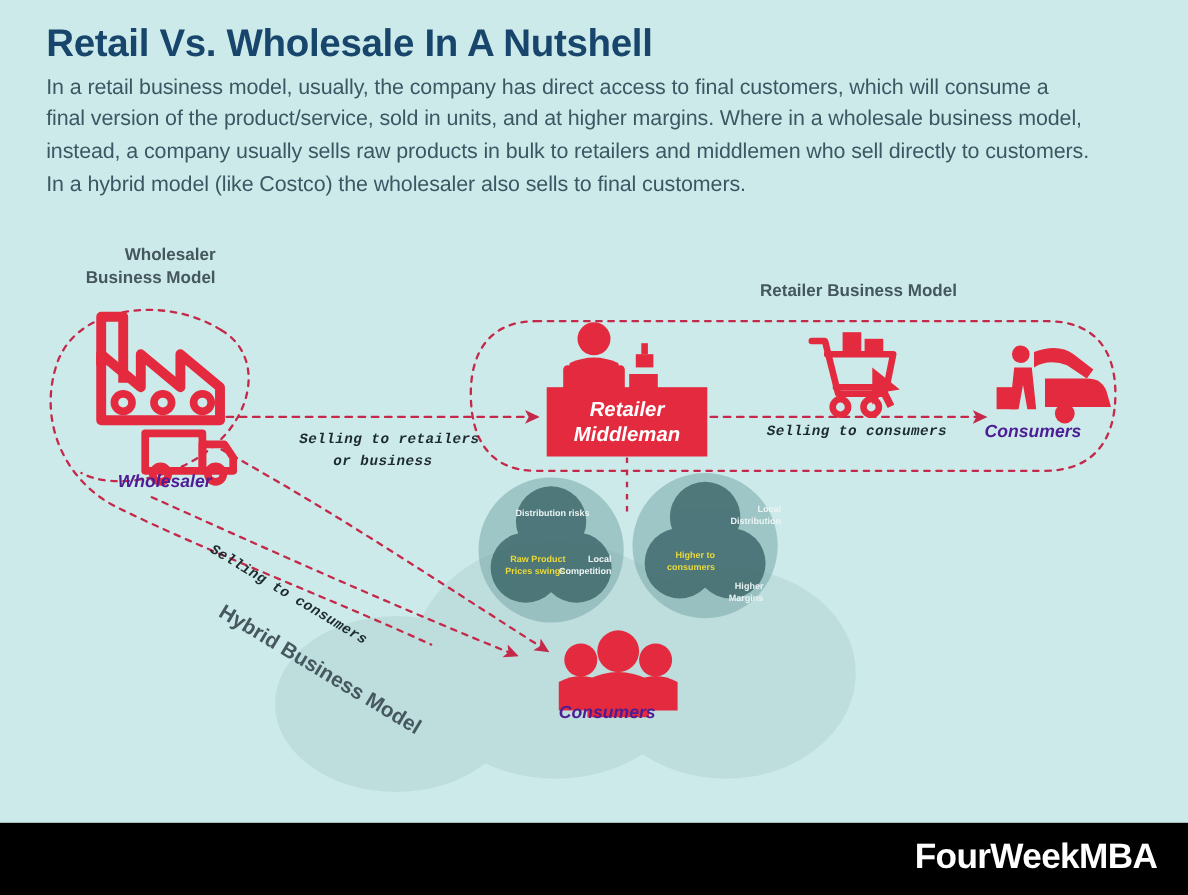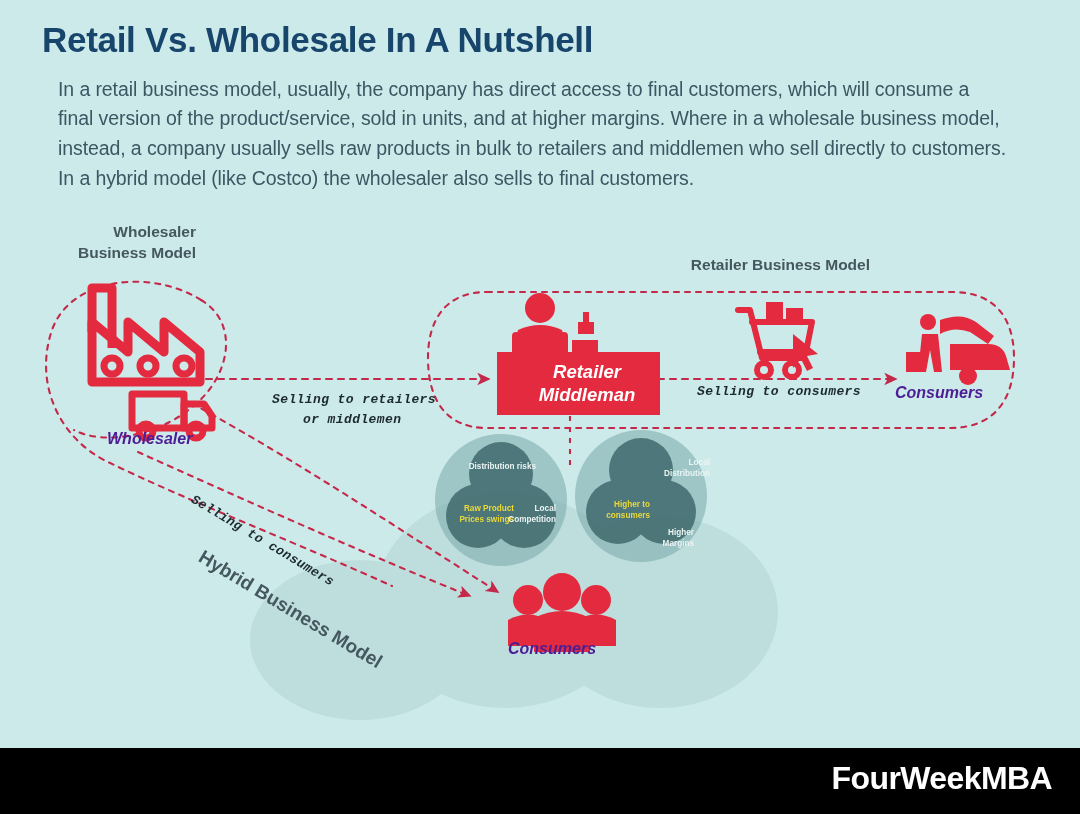--- a/index.html
+++ b/index.html
@@ -12,21 +12,21 @@
   #stage{position:absolute;inset:0;width:1080px;height:814px;}
   svg.layer{position:absolute;left:0;top:0;width:1080px;height:814px;}
 
   
   .header{position:absolute;left:42px;top:22px;width:980px;}
   .title{
     font-size:35px;font-weight:bold;color:#17456b;
     letter-spacing:-.3px;margin:0 0 6px 0;line-height:1.05;
   }
   .body-copy{
-    font-size:19.5px;color:#3c5763;line-height:1.52;margin:16px;
+    font-size:19.5px;color:#3c5763;line-height:1.52;margin:0;
     max-width:950px;letter-spacing:-.1px;
   }
 
   
   .cap{
     position:absolute;font-weight:bold;color:#45575e;
     font-size:15.5px;line-height:1.35;text-align:right;
   }
   #cap-wholesaler{left:78px;top:222px;width:118px;}
   #cap-retailer{left:660px;top:255px;width:210px;}
@@ -38,21 +38,21 @@
   }
   #lbl-wholesaler{left:107px;top:430px;}
   #lbl-consumers-right{left:895px;top:384px;}
   #lbl-consumers-bottom{left:508px;top:640px;}
 
   
   #retailer-box{
     position:absolute;left:497px;top:352px;width:146px;height:63px;
     background:#e42a3e;color:#fff;font-style:italic;font-weight:bold;
     font-size:18.5px;line-height:1.2;display:flex;flex-direction:column;
-    align-items:center;justify-content:center;text-align:center;padding-left:17px;
+    align-items:center;justify-content:center;text-align:center;
   }
 
   
   .mono-lbl{
     position:absolute;font-family:"Liberation Mono",monospace;
     font-weight:bold;font-style:italic;font-size:13px;color:#1d2b31;
     white-space:nowrap;letter-spacing:.4px;
   }
   #mono-retailers{left:272px;top:392px;}
   #mono-middlemen{left:303px;top:412px;}
@@ -213,21 +213,21 @@
   <div class="red-script" id="lbl-wholesaler">Wholesaler</div>
   <div class="red-script" id="lbl-consumers-right">Consumers</div>
   <div class="red-script" id="lbl-consumers-bottom">Consumers</div>
 
   <div id="retailer-box">
     <span>Retailer</span>
     <span>Middleman</span>
   </div>
 
   <div class="mono-lbl" id="mono-retailers">Selling to retailers</div>
-  <div class="mono-lbl" id="mono-middlemen">or middlemen</div>
+  <div class="mono-lbl" id="mono-middlemen">or business</div>
   <div class="mono-lbl" id="mono-consumers-right">Selling to consumers</div>
   <div class="mono-lbl" id="mono-consumers-diag">Selling to consumers</div>
   <div id="hybrid-lbl">Hybrid Business Model</div>
 
   <div class="venn-t venn-white" style="left:466px;top:461px;width:70px;">Distribution risks</div>
   <div class="venn-t venn-yellow" style="left:442px;top:503px;width:72px;white-space:normal;">Raw Product Prices swings</div>
   <div class="venn-t venn-white" style="left:496px;top:503px;width:60px;white-space:normal;">Local Competition</div>
 
   <div class="venn-t venn-white" style="left:644px;top:457px;width:66px;white-space:normal;">Local Distribution</div>
   <div class="venn-t venn-yellow" style="left:586px;top:499px;width:64px;white-space:normal;">Higher to consumers</div>

